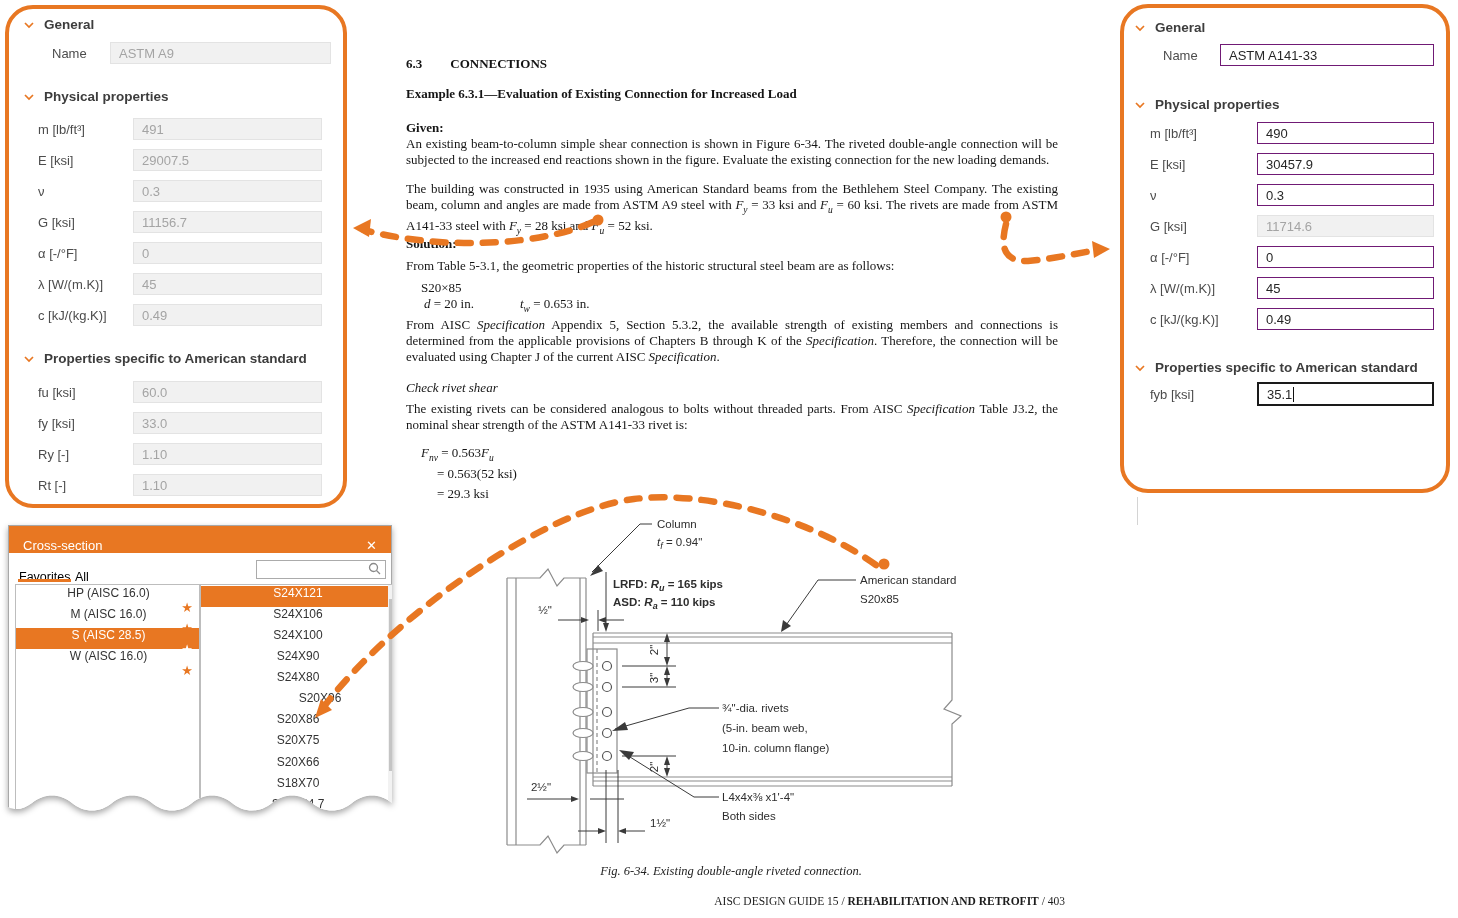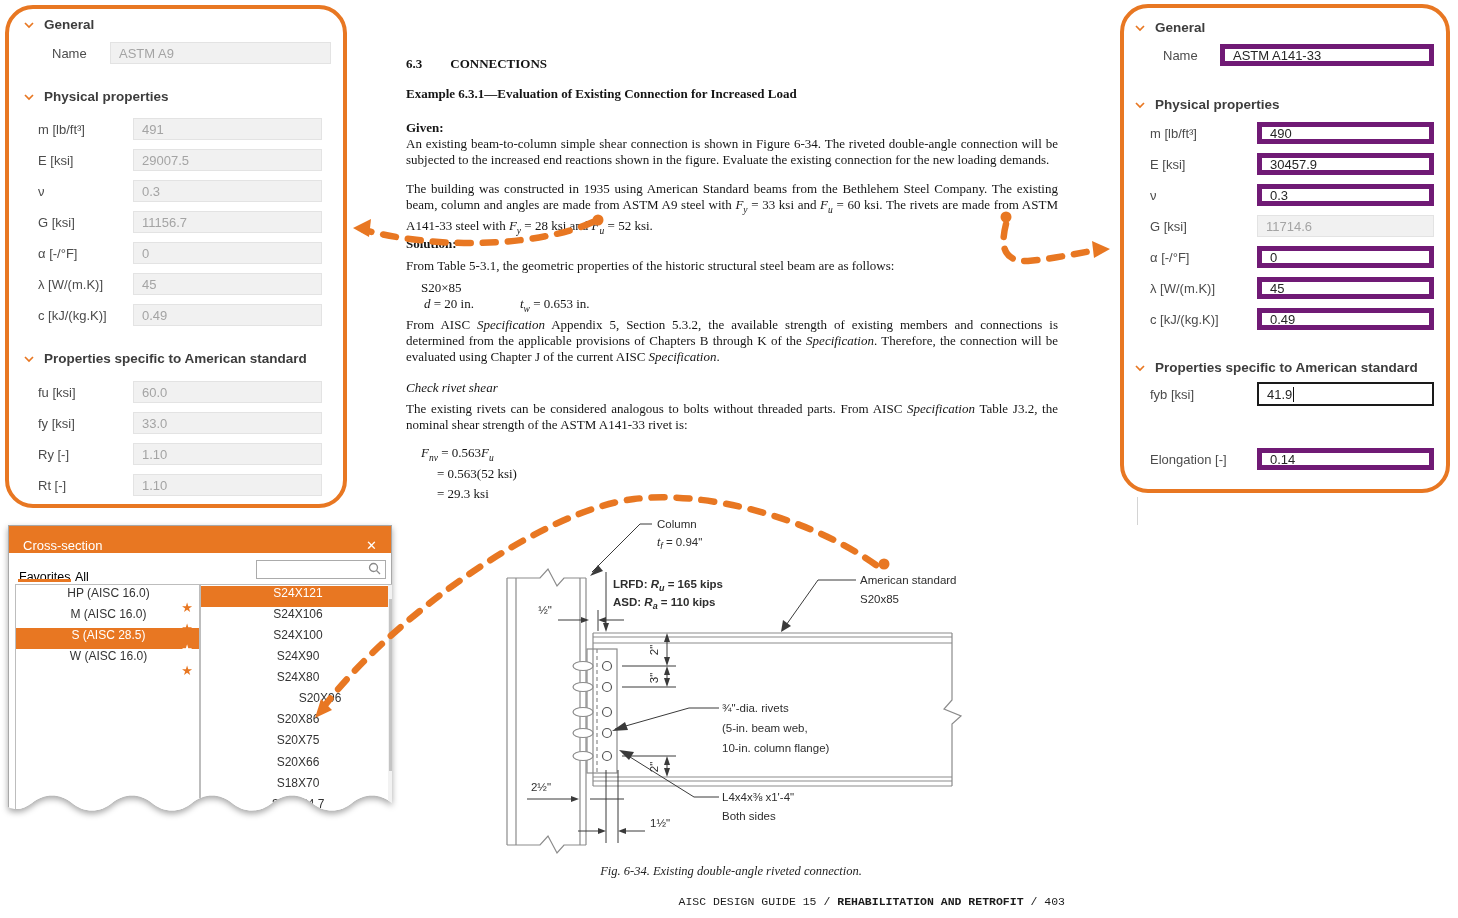--- a/index.html
+++ b/index.html
@@ -12,31 +12,31 @@
   #right-panel{left:1120px;top:4px;width:330px;height:489px;}
   .panel-content{position:absolute;inset:0;}
   .sec-head{position:absolute;display:flex;align-items:center;gap:9px;font-weight:bold;
             font-size:13.5px;color:#3d3d3d;}
   .chev{display:flex;align-items:center;}
   .prow{position:absolute;display:flex;align-items:center;}
   .plabel{font-size:13px;color:#4c4c4c;flex:none;}
   .pinput{height:22px;box-sizing:border-box;display:flex;align-items:center;padding:0 8px;
           font-size:13px;flex:1;min-width:0;}
   .pinput.ro{background:#f1f1f1;border:1px solid #e3e3e3;color:#a4a4a4;}
-  .pinput.ed{background:#fff;border:5px solid #701a75;color:#262626;}
+  .pinput.ed{background:#fff;border:1px solid #701a75;color:#262626;}
   .pinput.focus{border:2px solid #1a1a1a;height:24px;}
   .caret{width:1px;height:15px;background:#111;margin-left:1px;flex:none;}
 
   
   #dialog-wrap{position:absolute;left:8px;top:525px;width:384px;height:302px;z-index:5;
     filter:drop-shadow(0 3px 3px rgba(0,0,0,.35));}
   #dialog{position:absolute;inset:0;background:#fff;border:1px solid #a8a8a8;box-sizing:border-box;
     clip-path:path('M0,0 L384,0 L384,278 C372,268 356,268 344,278 C332,288 316,288 304,278 C292,268 276,268 264,278 C252,288 236,288 224,278 C212,268 196,268 184,278 C172,288 156,288 144,278 C132,268 116,268 104,278 C92,288 76,288 64,278 C52,268 36,268 24,278 C16,284 8,286 0,282 Z');}
   .dlg-title{position:absolute;left:0;top:0;right:0;height:27px;background:#E87722;color:#fff;
-    display:flex;align-items:flex-start;padding:12px 14px;font-size:13px;box-sizing:border-box;}
+    display:flex;align-items:flex-end;padding:0 14px;font-size:13px;box-sizing:border-box;}
   .dlg-close{margin-left:auto;font-size:13px;color:#fff;cursor:pointer;}
   .dlg-tab{position:absolute;top:44px;font-size:12.5px;color:#000000;}
   .tab-underline{position:absolute;left:9px;top:53px;width:53px;height:3px;background:#E87722;}
   .dlg-search{position:absolute;left:247px;top:34px;width:130px;height:19px;border:1px solid #ababab;
     background:#fff;box-sizing:border-box;display:flex;align-items:center;padding:0 4px;}
   .dlg-search .mag{margin-left:auto;}
   .dlg-list{position:absolute;top:58px;bottom:0;border:1px solid #bdbdbd;background:#fff;box-sizing:border-box;overflow:hidden;}
   #fam-list{left:6px;width:185px;}
   #sec-list{left:191px;width:202px;}
   .lrow{position:absolute;left:0;right:0;height:21px;display:flex;align-items:center;
@@ -60,21 +60,21 @@
   #doc i{font-style:italic;}
   #doc sub{font-style:italic;font-size:9.5px;}
   .divline{position:absolute;width:1px;background:#d4d4d4;}
 
   
   #overlay{position:absolute;left:0;top:0;width:1458px;height:918px;z-index:10;pointer-events:none;}
   #overlay text{font-family:"Liberation Sans",sans-serif;font-size:11.5px;fill:#2e2e2e;}
   .figcaption{position:absolute;left:405px;top:864px;width:652px;text-align:center;
     font-family:"Liberation Serif",serif;font-style:italic;font-size:12.5px;color:#222;}
   .docfooter{position:absolute;left:500px;top:895px;width:565px;text-align:right;
-    font-family:Liberation Mono, monospace;font-size:11.5px;color:#1c1c1c;}
+    font-family:Liberation Serif, serif;font-size:11.5px;color:#1c1c1c;}
   .docfooter .mid{font-weight:bold;}
 </style>
 </head>
 <body>
 
 <div class="panel-frame" id="left-panel">
   <div class="panel-content">
     <div class="sec-head" style="left:14px;top:8px;">
       <span class="chev">
         <svg width="12" height="8">
@@ -208,27 +208,23 @@
       <span class="chev">
         <svg width="12" height="8">
             <polyline points="2,2 6,6 10,2" fill="none" stroke="#E87722" stroke-width="1.7"></polyline>
           </svg>
         </span>
       <span>Properties specific to American standard</span>
     </div>
     <div class="prow" style="left:26px;top:374px;width:284px;">
       <span class="plabel" style="width:107px;">fyb [ksi]</span>
       <span class="pinput ed focus">
-          <span>41.9</span>
+          <span>35.1</span>
           <span class="caret"></span>
         </span>
-      </div>
-    <div class="prow" style="left:26px;top:440px;width:284px;">
-      <span class="plabel" style="width:107px;">Elongation [-]</span>
-      <span class="pinput ed">0.14</span>
       </div>
   </div>
 </div>
 
 <div class="divline" style="left:1137px;top:497px;height:28px;"></div>
 
 <div id="dialog-wrap">
  <div id="dialog">
   <div class="dlg-title">
     <span>Cross-section</span>

